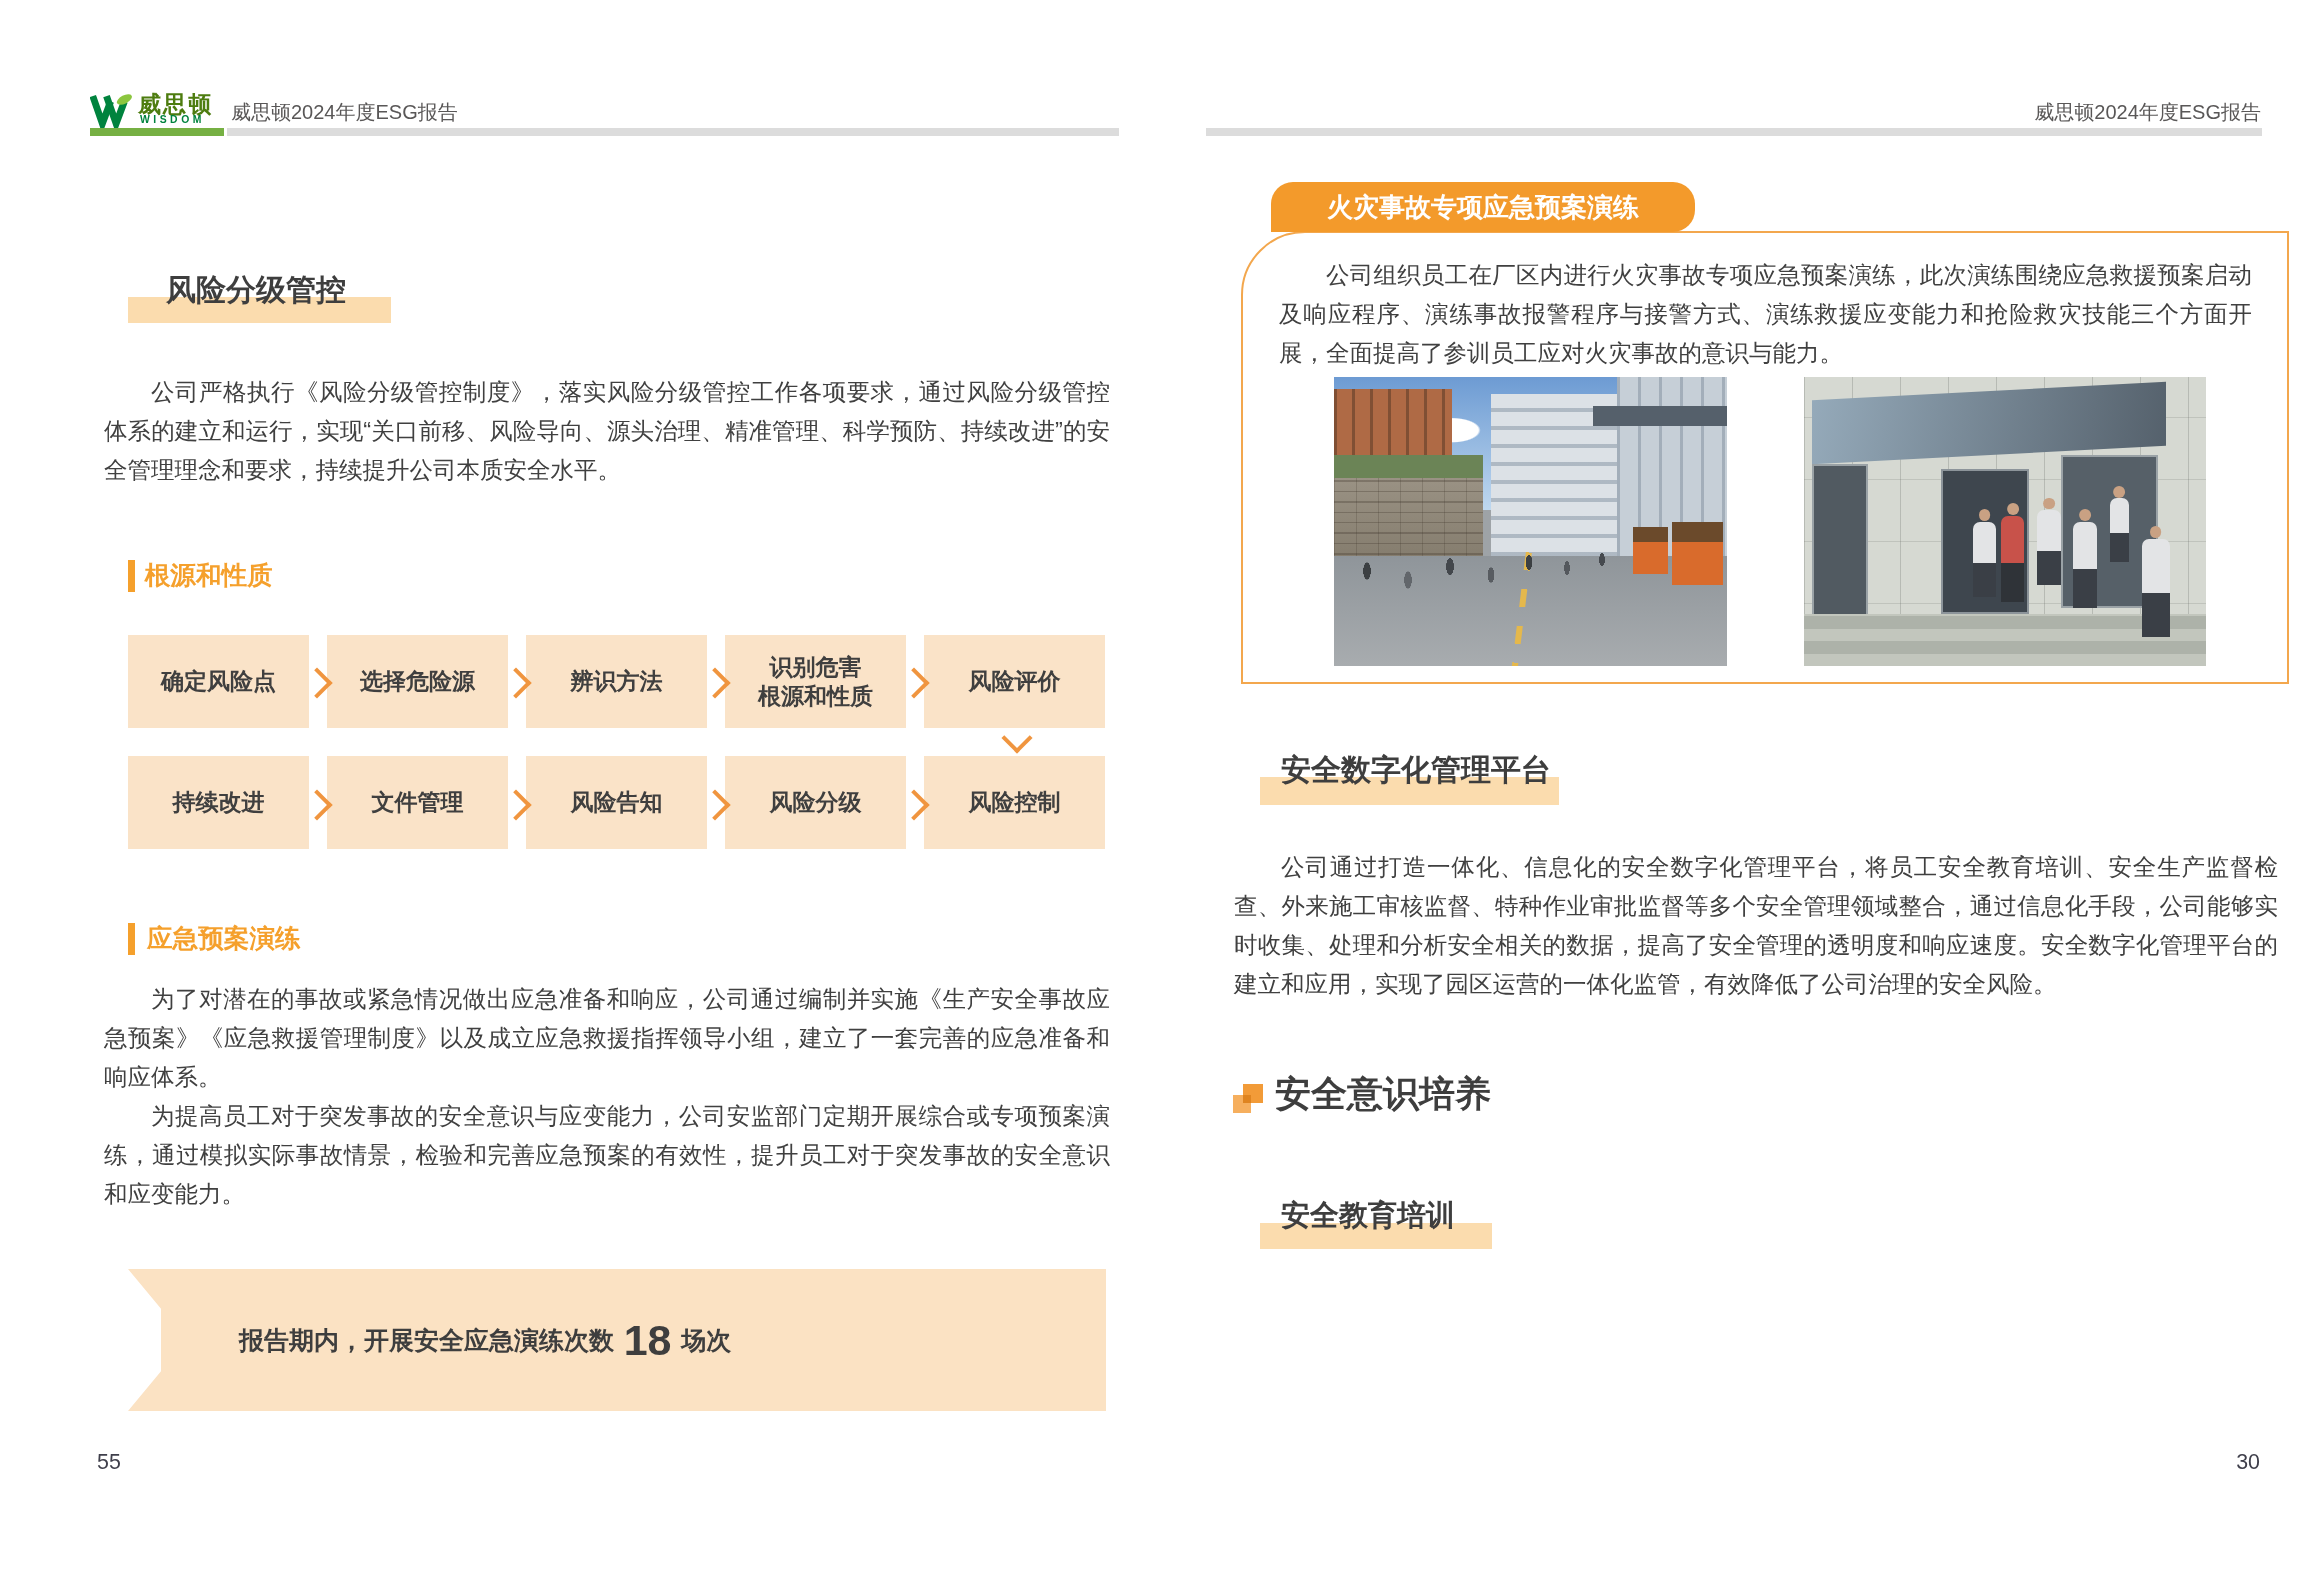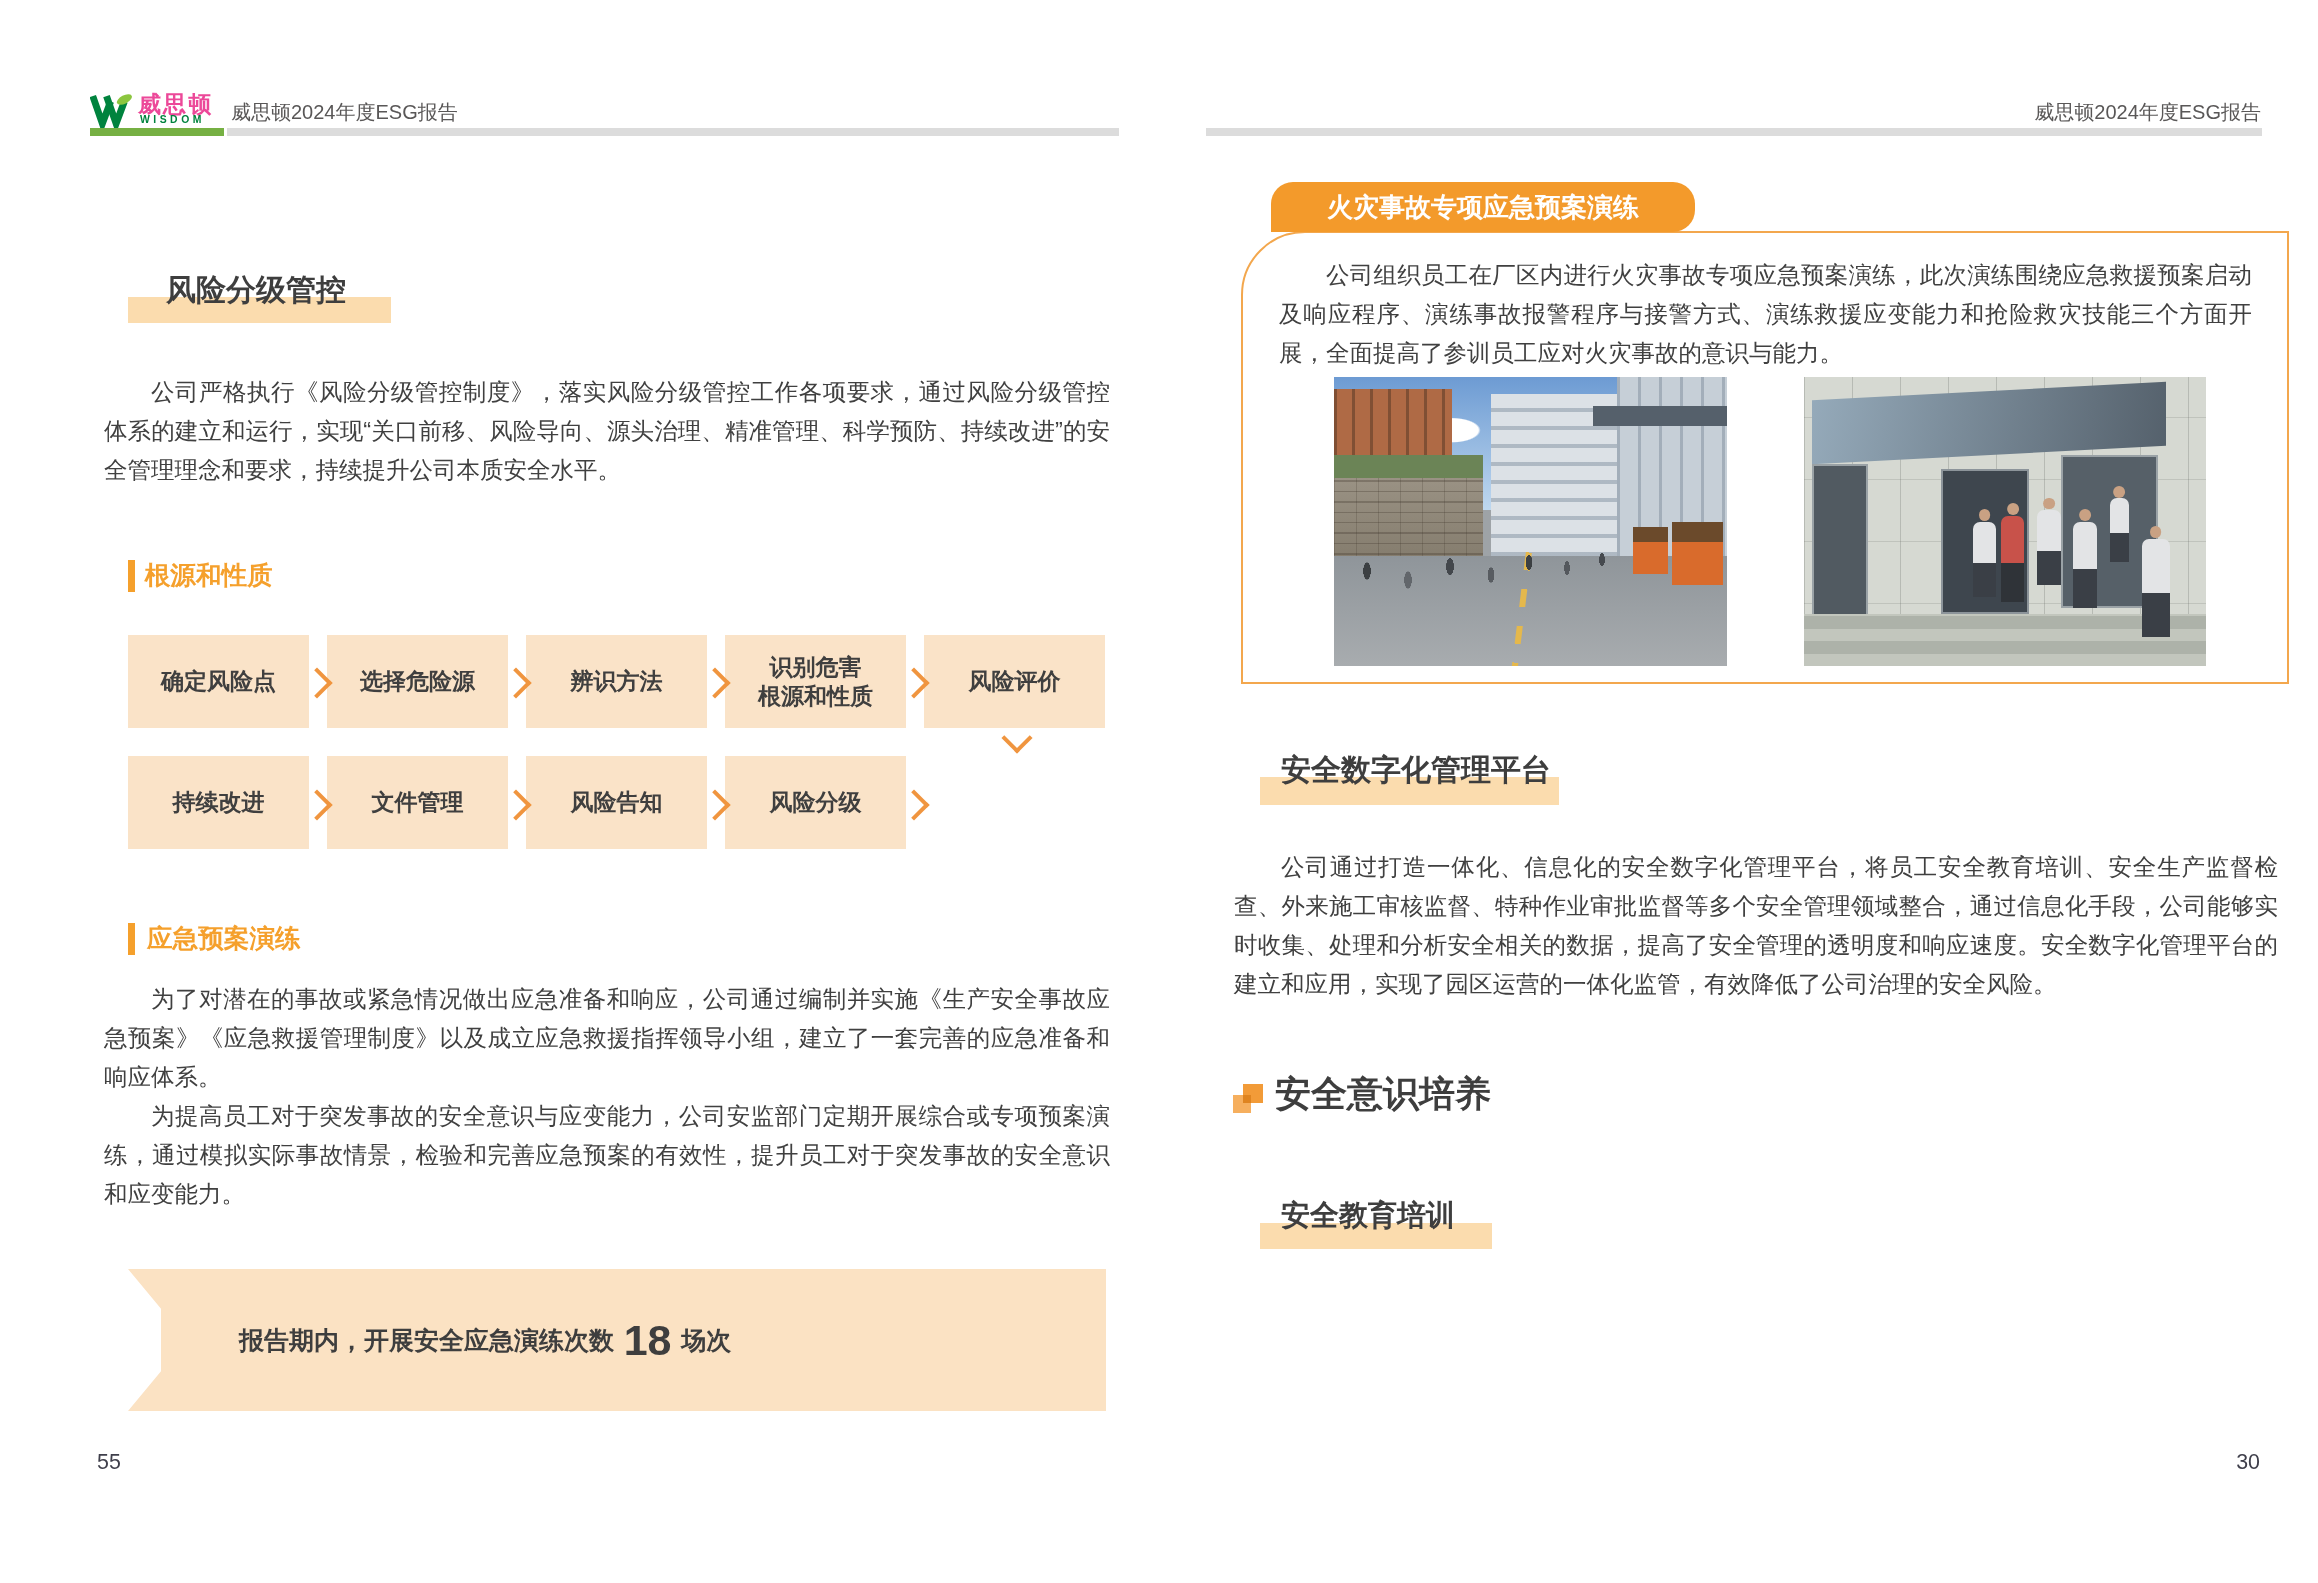--- a/index.html
+++ b/index.html
@@ -2,21 +2,21 @@
 <html style="font-size:11px"><head>
 <meta charset="utf-8">
 <style>
   html,body{margin:0;padding:0;background:#ffffff;}
   #canvas{position:relative;width:2319px;height:1584px;background:#ffffff;overflow:hidden;
           font-family:"Liberation Sans","DejaVu Sans",sans-serif;color:#404040;}
   .abs{position:absolute;}
 
   
   .logo-mark{left:90px;top:93px;width:44px;height:35px;}
-  .logo-cn{left:138px;top:93px;font-size:23px;font-weight:bold;color:#ec4899;letter-spacing:2.1px;line-height:1;}
+  .logo-cn{left:138px;top:93px;font-size:23px;font-weight:bold;color:#4d7c0f;letter-spacing:2.1px;line-height:1;}
   .logo-en{left:140px;top:115px;font-size:10.4px;font-weight:bold;color:#00833E;letter-spacing:3.5px;line-height:1;}
   .hdr-title-left{left:231px;top:102px;font-size:20px;color:#595757;line-height:1;}
   .bar-green{left:90px;top:128px;width:134px;height:7.6px;background:#76B043;}
   .bar-gray-left{left:227px;top:128px;width:892px;height:7.6px;background:#DCDCDC;}
   .hdr-title-right{left:1867px;top:102px;width:394px;font-size:20px;color:#595757;text-align:right;line-height:1;}
   .bar-gray-right{left:1206px;top:128px;width:1056px;height:7.6px;background:#DCDCDC;}
 
   
   .body-text{margin:0;font-size:23.5px;line-height:39px;color:#404040;text-align:justify;text-indent:2em;}
   .sec-title{font-size:30px;font-weight:bold;color:#3E3E3E;line-height:1;z-index:2;}
@@ -172,20 +172,21 @@
   <span class="abs chev chev-right g2 gr1"></span>
   <span class="abs chev chev-right g3 gr1"></span>
   <span class="abs chev chev-right g4 gr1"></span>
 
   <span class="abs chev chev-down chev-mid"></span>
 
   <div class="abs flow-box r2 c1">持续改进</div>
   <div class="abs flow-box r2 c2">文件管理</div>
   <div class="abs flow-box r2 c3">风险告知</div>
   <div class="abs flow-box r2 c4">风险分级</div>
+  <div class="abs flow-box r2 c5">风险控制</div>
   <span class="abs chev chev-right g1 gr2"></span>
   <span class="abs chev chev-right g2 gr2"></span>
   <span class="abs chev chev-right g3 gr2"></span>
   <span class="abs chev chev-right g4 gr2"></span>
 
   <div class="abs sub-label drill-label">
     <span class="vbar"></span>
     <span class="lbl">应急预案演练</span>
   </div>
   <div class="abs p-drill">

